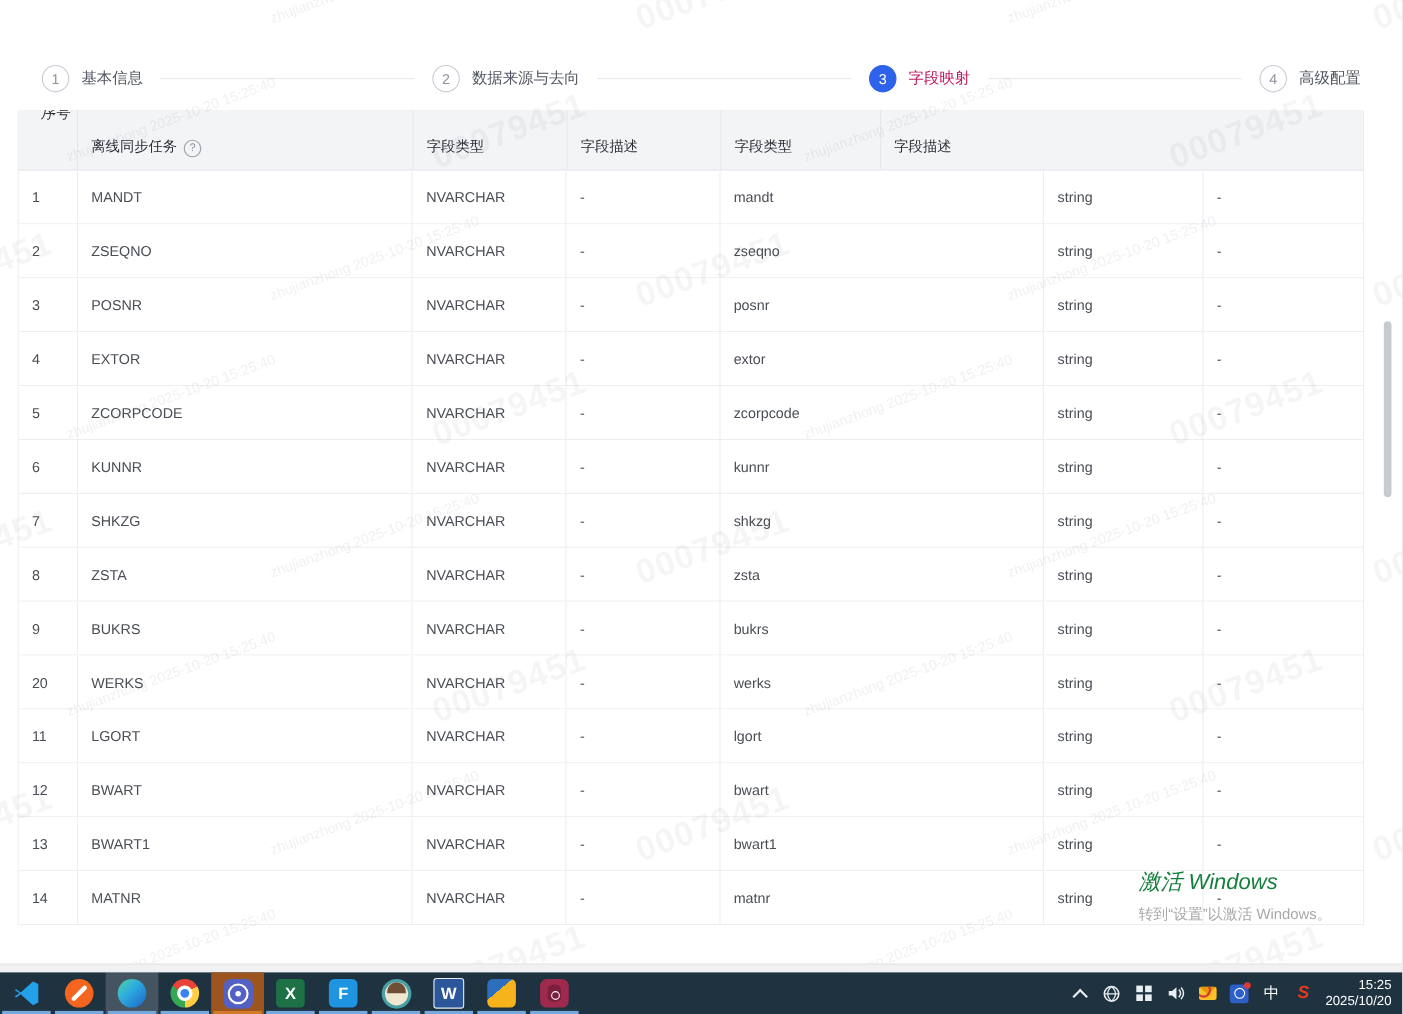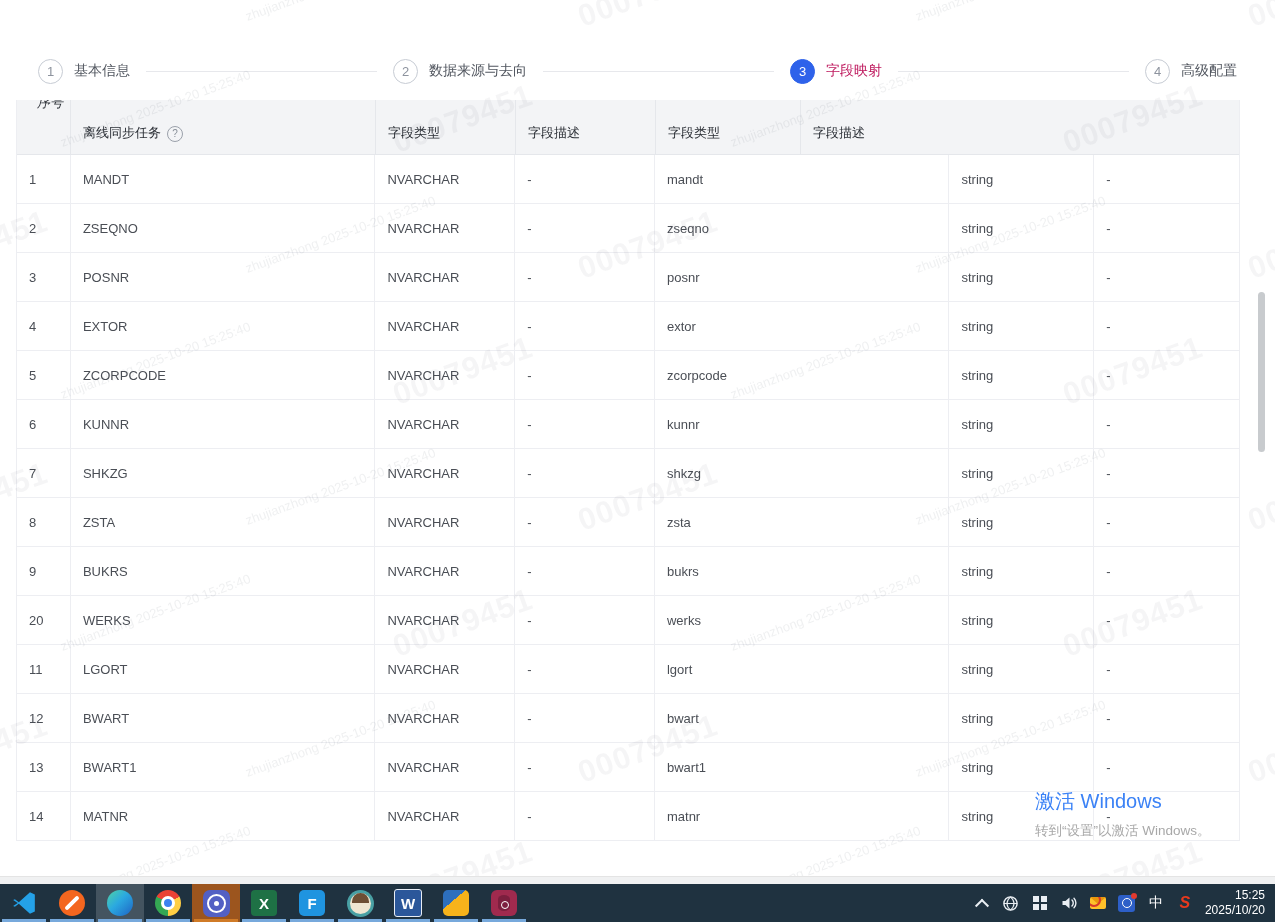--- a/index.html
+++ b/index.html
@@ -50,21 +50,21 @@
   .w4{width:295px;} .w5{width:145px;} .w6{width:145px;}
 
   
   .wmlayer{position:absolute;inset:0;overflow:hidden;pointer-events:none;z-index:3;}
   .wm{position:absolute;transform:rotate(-20deg);white-space:nowrap;}
   .wm-num{font-size:31px;font-weight:700;color:rgba(70,76,92,0.055);letter-spacing:1px;}
   .wm-name{font-size:13px;color:rgba(70,76,92,0.085);}
 
   
   .activate{position:absolute;left:1035px;top:788px;z-index:4;pointer-events:none;}
-  .activate .t1{font-size:20px;color:#3b82f6;}
+  .activate .t1{font-size:20px;color:#15803d;font-style:italic;}
   .activate .t2{font-size:13.5px;color:#a8a8a8;margin-top:7px;}
 
   
   .vthumb{position:absolute;right:10px;top:292px;width:7px;height:160px;background:#c8cbce;border-radius:4px;z-index:5;cursor:pointer;}
   .hstrip{position:absolute;left:0;right:0;bottom:38px;height:7px;background:#f0f1f2;border-top:1px solid #e4e4e4;z-index:5;}
 
   
   .taskbar{position:absolute;left:0;right:0;bottom:0;height:38px;background:#1f3240;display:flex;
     align-items:stretch;z-index:10;}
   .tslot{width:48px;display:flex;align-items:center;justify-content:center;position:relative;cursor:pointer;}

